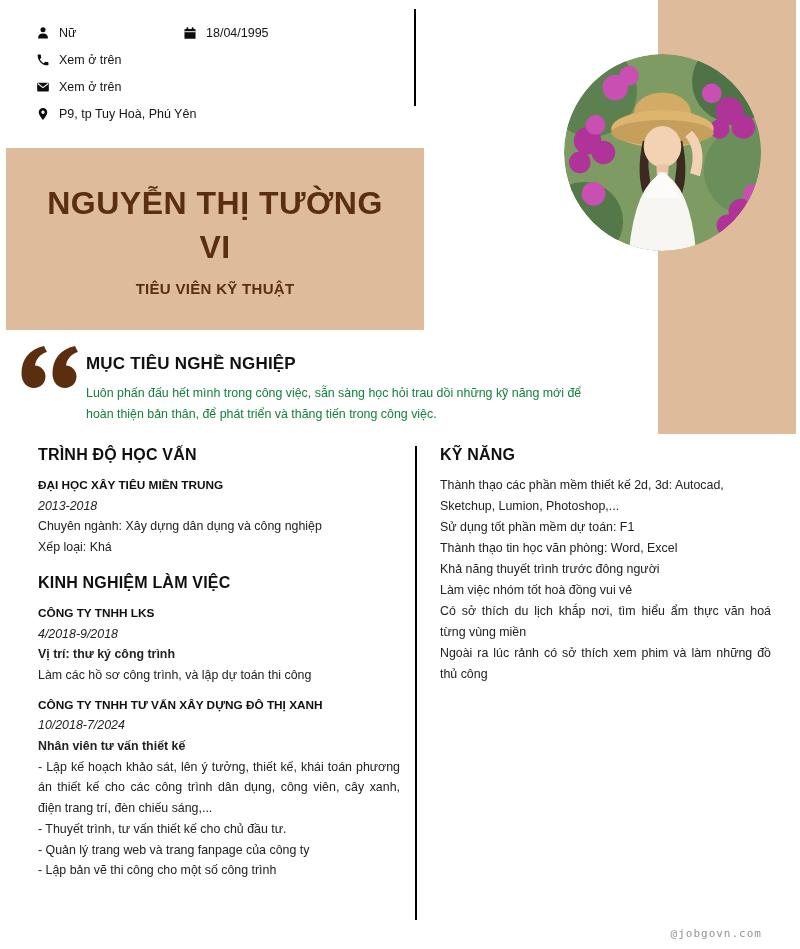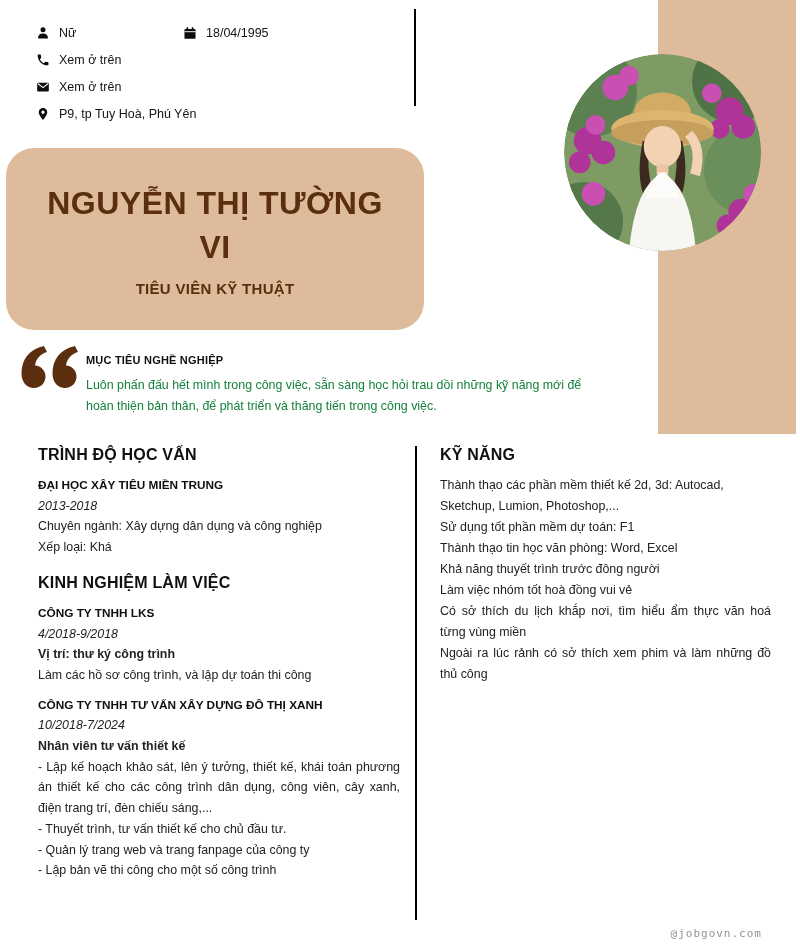--- a/index.html
+++ b/index.html
@@ -20,31 +20,31 @@
   .c-item { display:flex; align-items:center; gap:9px; }
   .c-item.w { width:147px; }
   .icn { width:14px; height:14px; display:inline-flex; flex:none; }
   .icn svg { width:14px; height:14px; fill:#0d0d0d; }
 
   .top-divider { position:absolute; left:414px; top:9px; width:2px; height:97px; background:#000; }
 
   .name-box {
     position:absolute; left:6px; top:148px; width:418px; height:182px;
     background:var(--accent,#debc9b);
-    display:flex; flex-direction:column; align-items:center; justify-content:center; text-align:center;border-radius:28px;
+    display:flex; flex-direction:column; align-items:center; justify-content:center; text-align:center;
   }
   .name { font-size:32px; font-weight:bold; color:var(--name-brown,#5a2e0f); max-width:345px; line-height:1.38; letter-spacing:.5px; }
   .job-title { margin-top:11px; font-size:15px; font-weight:bold; color:var(--name-brown,#5a2e0f); letter-spacing:.3px; }
 
   .objective { position:absolute; left:18px; top:338px; width:610px; display:flex; }
   .quote { width:62px; height:50px; flex:none; margin-top:4px; }
   .quote svg { width:62px; height:50px; }
   .obj-body { margin-left:6px; padding-top:16px; }
   h2 { font-size:16px; font-weight:bold; color:#101010; letter-spacing:.2px; }
-  .obj-body h2 { font-size:11px; margin-bottom:9px; }
+  .obj-body h2 { font-size:17px; margin-bottom:9px; }
   .obj-body p { font-size:12.4px; line-height:21px; color:#15803d; width:517px; }
 
   .columns { position:absolute; left:0; top:446px; width:800px; display:flex; }
   .col-left  { margin-left:38px; width:362px; }
   .col-divider { width:2px; background:#000; margin-left:15px; height:474px; flex:none; }
   .col-right { margin-left:23px; width:331px; }
   .columns h2 { margin-bottom:11px; }
   .sect-gap { margin-top:16px; }
 
   .entry { font-size:12.4px; line-height:20.7px; color:#222; margin-bottom:9px; }

